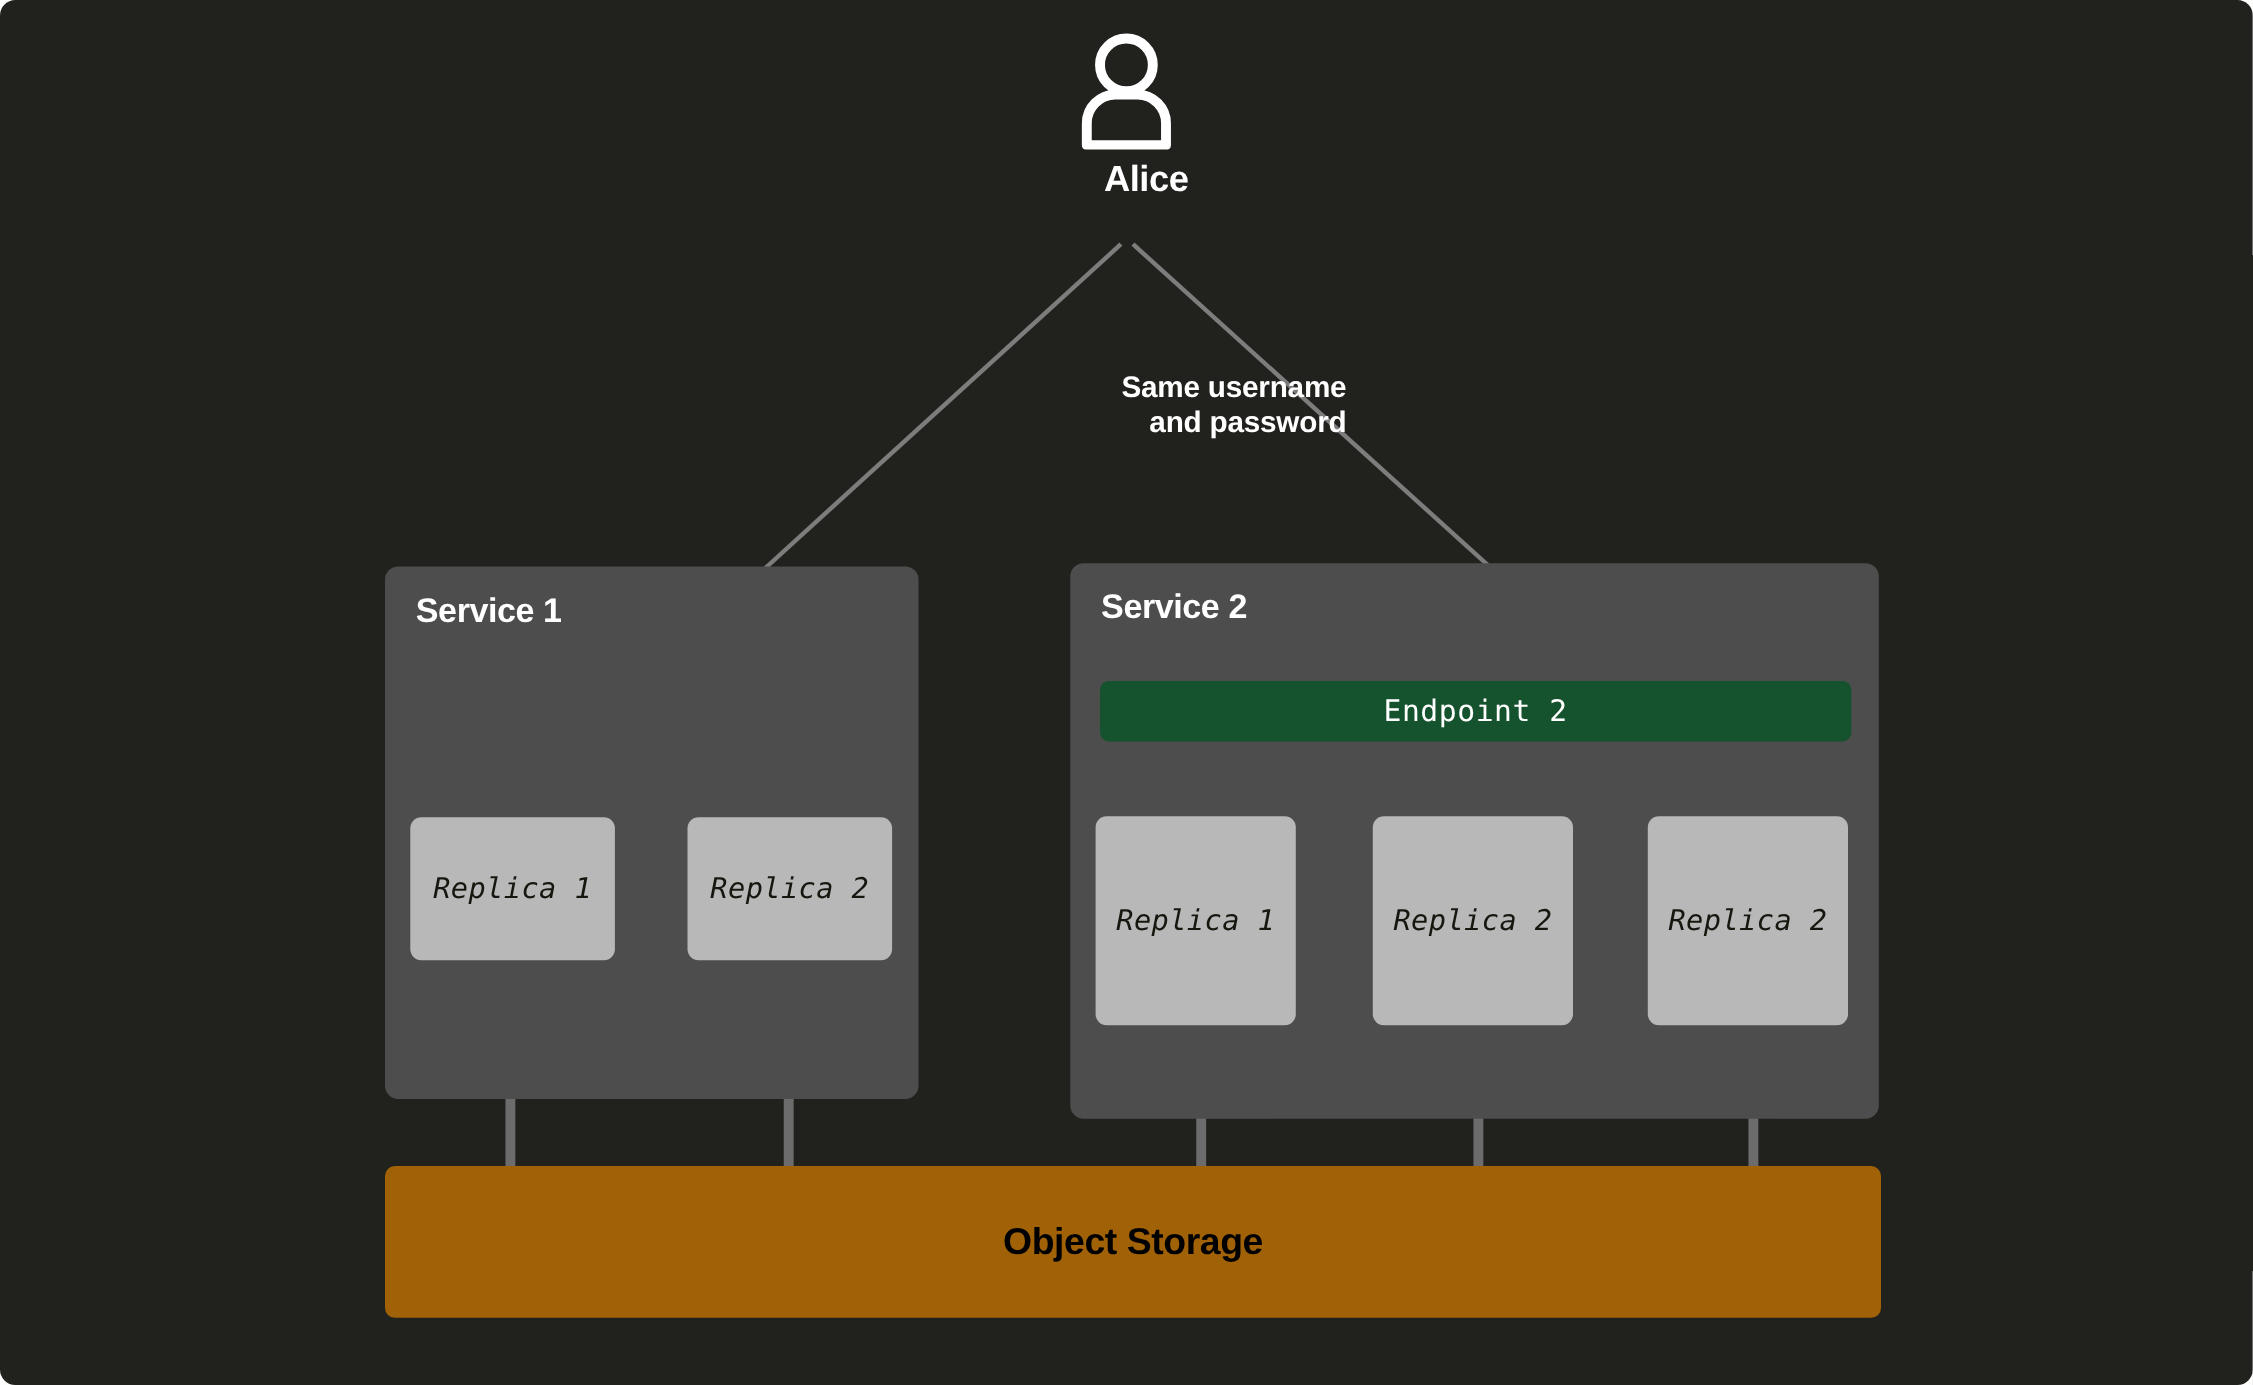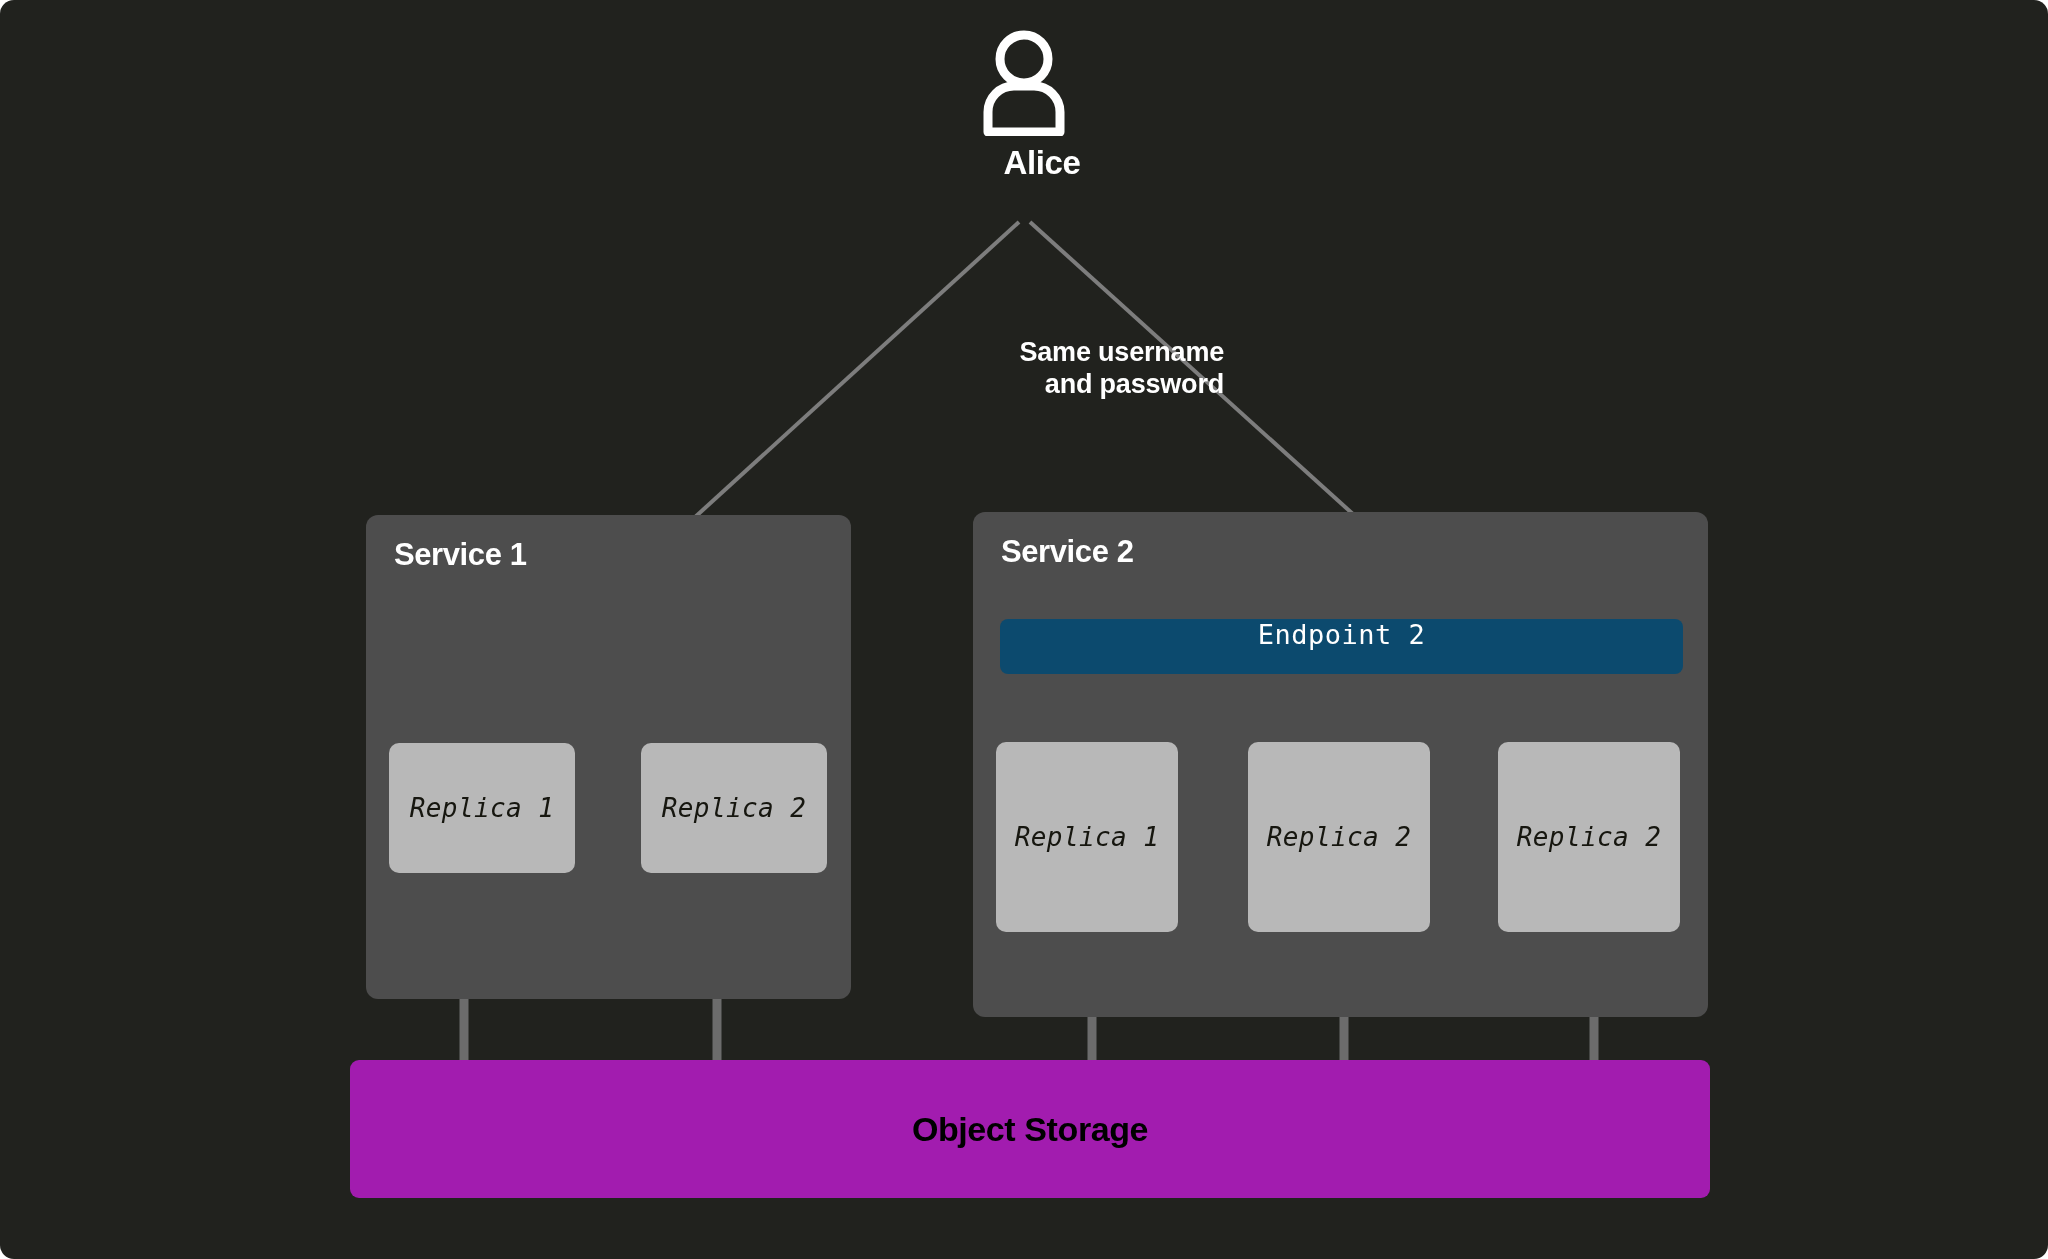--- a/index.html
+++ b/index.html
@@ -77,23 +77,24 @@
     top: 22px;
     font-size: 31px;
     font-weight: bold;
     color: #ffffff;
     letter-spacing: -0.4px;
   }
 
   
   .endpoint {
     position: absolute;
-    background: #0c4a6e;
+    background: #14532d;
     border-radius: 8px;
     display: flex;
+    align-items: center;
     justify-content: center;
   }
   .endpoint-label {
     font-family: "DejaVu Sans Mono", "Liberation Mono", monospace;
     font-size: 27px;
     color: #ffffff;
     letter-spacing: 0.5px;
   }
 
   
@@ -114,21 +115,21 @@
     white-space: nowrap;
   }
 
   
   .storage {
     position: absolute;
     left: 350px;
     top: 1060px;
     width: 1360px;
     height: 138px;
-    background: #a21caf;
+    background: #a16207;
     border-radius: 9px;
     display: flex;
     align-items: center;
     justify-content: center;
   }
   .storage-label {
     font-size: 34px;
     font-weight: bold;
     color: #000000;
     letter-spacing: -0.4px;
@@ -169,21 +170,21 @@
     <svg class="actor-icon" width="88" height="106" viewBox="0 0 88 106">
       <circle cx="44" cy="29" r="24" fill="none" stroke="#ffffff" stroke-width="9"></circle>
       <path d="M8,102 L8,82 a26,26 0 0 1 26,-26 l20,0 a26,26 0 0 1 26,26 L80,102 Z" fill="none" stroke="#ffffff" stroke-width="9" stroke-linejoin="round"></path>
     </svg>
     <div class="actor-label">Alice</div>
   </div>
 
   <div class="edge-caption">Same username
 and password</div>
 
-  <div class="service" style="left:366px; top:515px; width:485px; height:484px;">
+  <div class="service" style="left:350px; top:515px; width:485px; height:484px;">
     <div class="service-title">Service 1</div>
     <div class="endpoint" style="left:25px; top:622px; width:438px; height:56px; position:absolute;">
       <span class="endpoint-label">Endpoint 1</span>
     </div>
     <div class="replica" style="left:23px; top:228px; width:186px; height:130px;">
       <span class="replica-label">Replica 1</span>
     </div>
     <div class="replica" style="left:275px; top:228px; width:186px; height:130px;">
       <span class="replica-label">Replica 2</span>
     </div>

